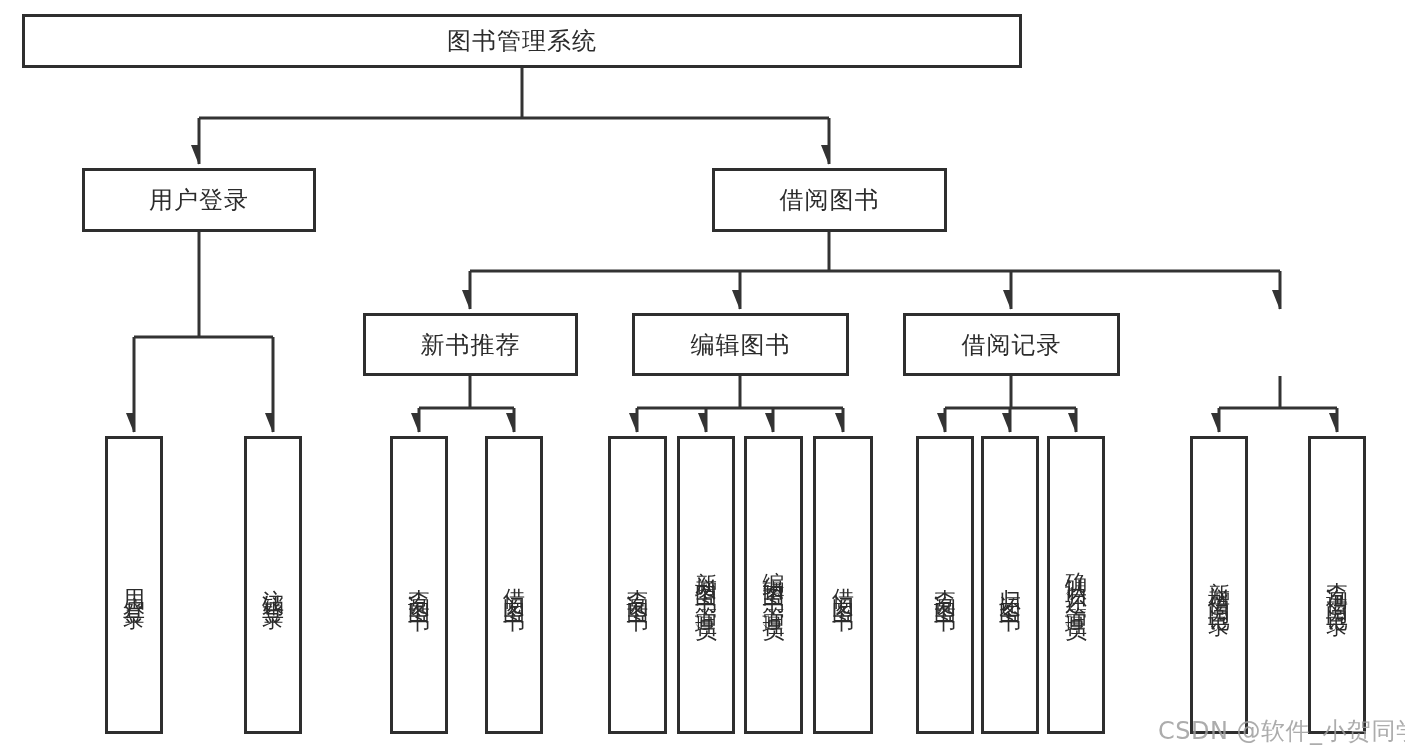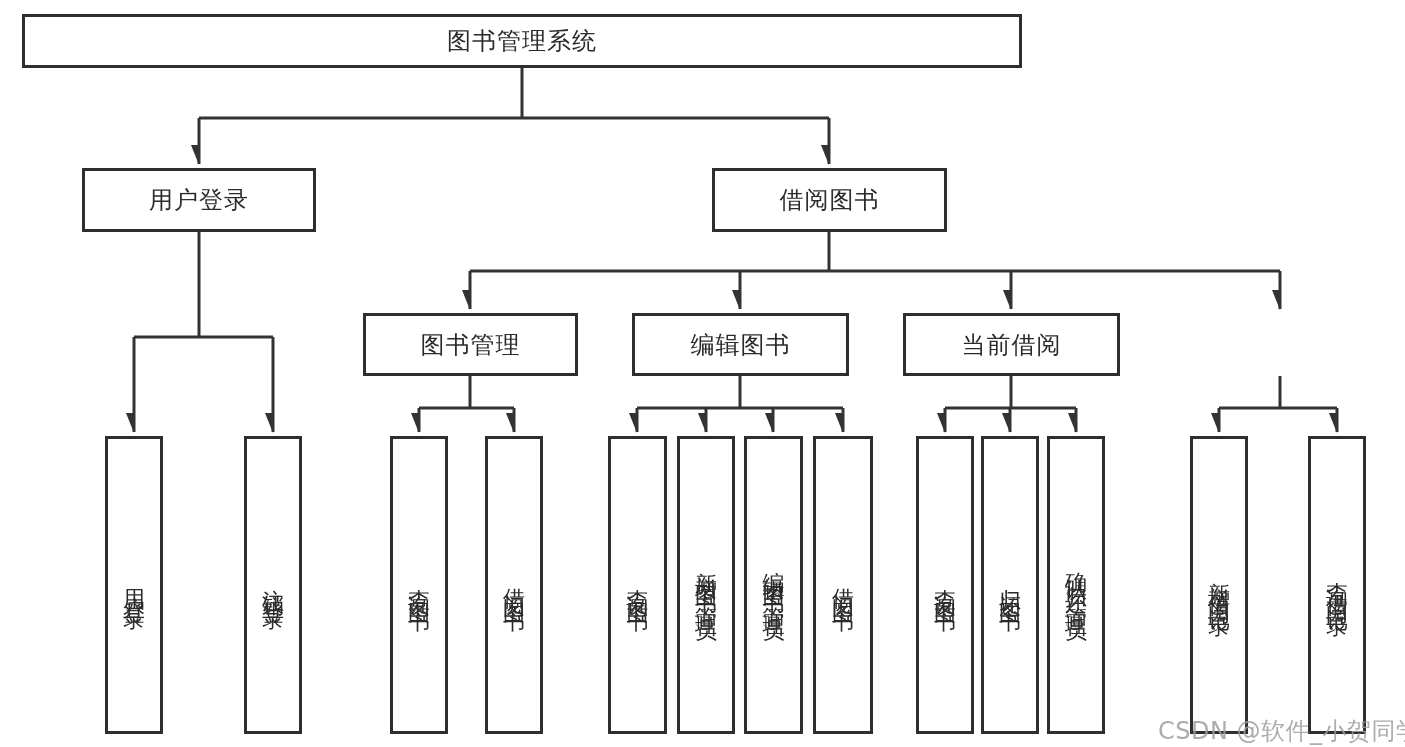--- a/index.html
+++ b/index.html
@@ -97,23 +97,23 @@
       <path d="M1219,408 L1219,432" marker-end="url(#arrow)"></path>
       <path d="M1337,408 L1337,432" marker-end="url(#arrow)"></path>
     </g>
   </svg>
 
   <div class="box" style="left:22px;top:14px;width:1000px;height:54px">图书管理系统</div>
 
   <div class="box" style="left:82px;top:168px;width:234px;height:64px">用户登录</div>
   <div class="box" style="left:712px;top:168px;width:235px;height:64px">借阅图书</div>
 
-  <div class="box" style="left:363px;top:313px;width:215px;height:63px">图书管理</div>
+  <div class="box" style="left:363px;top:313px;width:215px;height:63px">新书推荐</div>
   <div class="box" style="left:632px;top:313px;width:217px;height:63px">编辑图书</div>
-  <div class="box" style="left:903px;top:313px;width:217px;height:63px">当前借阅</div>
+  <div class="box" style="left:903px;top:313px;width:217px;height:63px">借阅记录</div>
 
   <div class="box vbox" style="left:105px;top:436px;width:58px;height:298px">用户登录</div>
   <div class="box vbox" style="left:244px;top:436px;width:58px;height:298px">注销登录</div>
 
   <div class="box vbox" style="left:390px;top:436px;width:58px;height:298px">查询图书</div>
   <div class="box vbox" style="left:485px;top:436px;width:58px;height:298px">借阅图书</div>
 
   <div class="box vbox" style="left:608px;top:436px;width:59px;height:298px">查询图书</div>
   <div class="box vbox" style="left:677px;top:436px;width:58px;height:298px">新增图书（管理员）</div>
   <div class="box vbox" style="left:744px;top:436px;width:59px;height:298px">编辑图书（管理员）</div>

